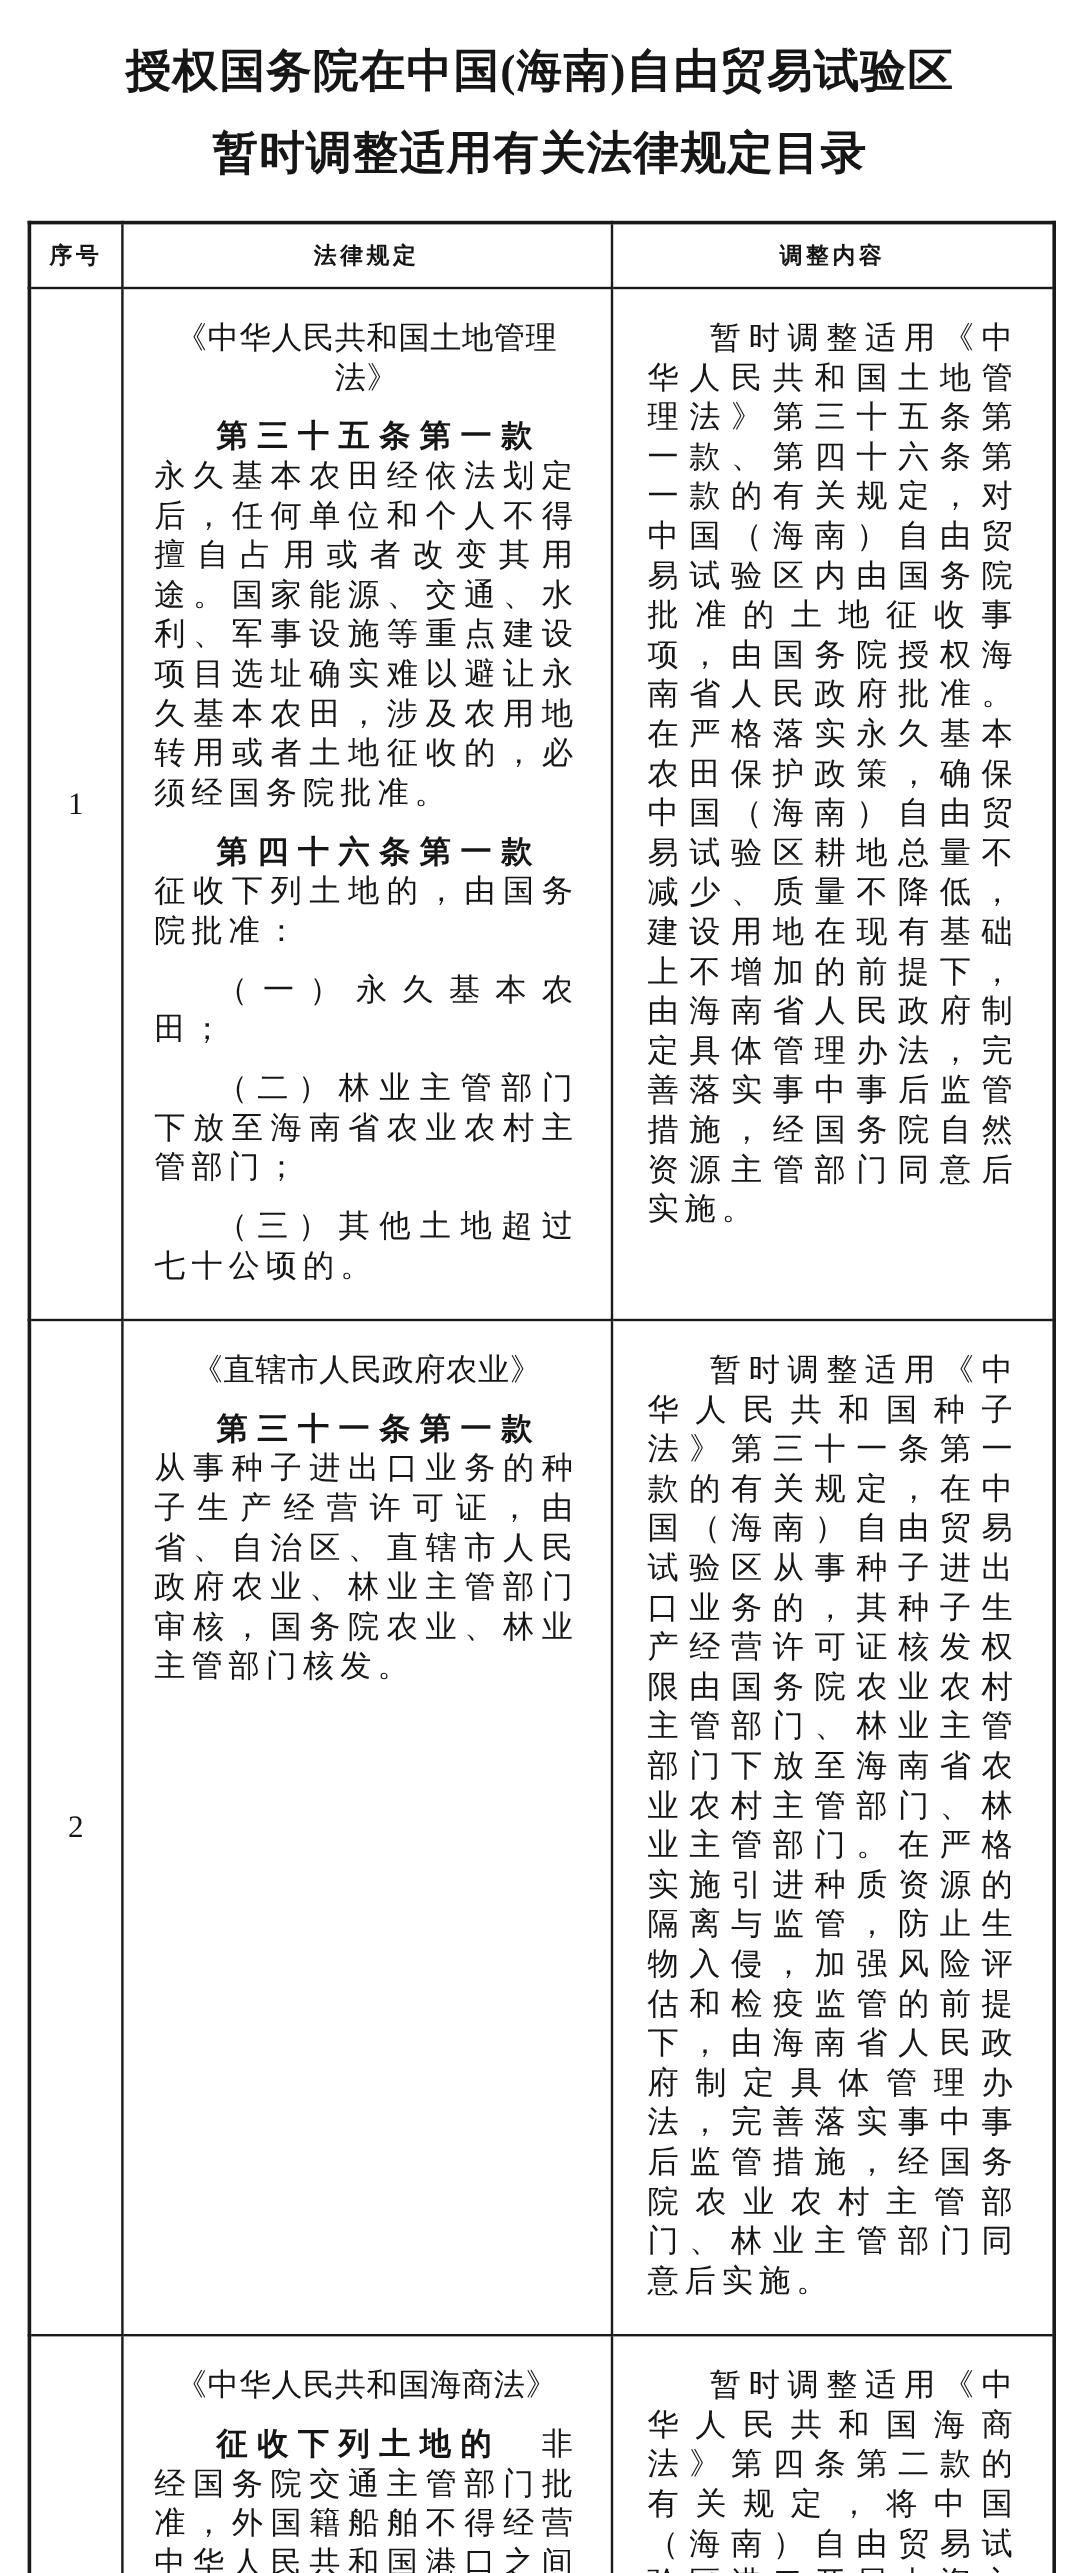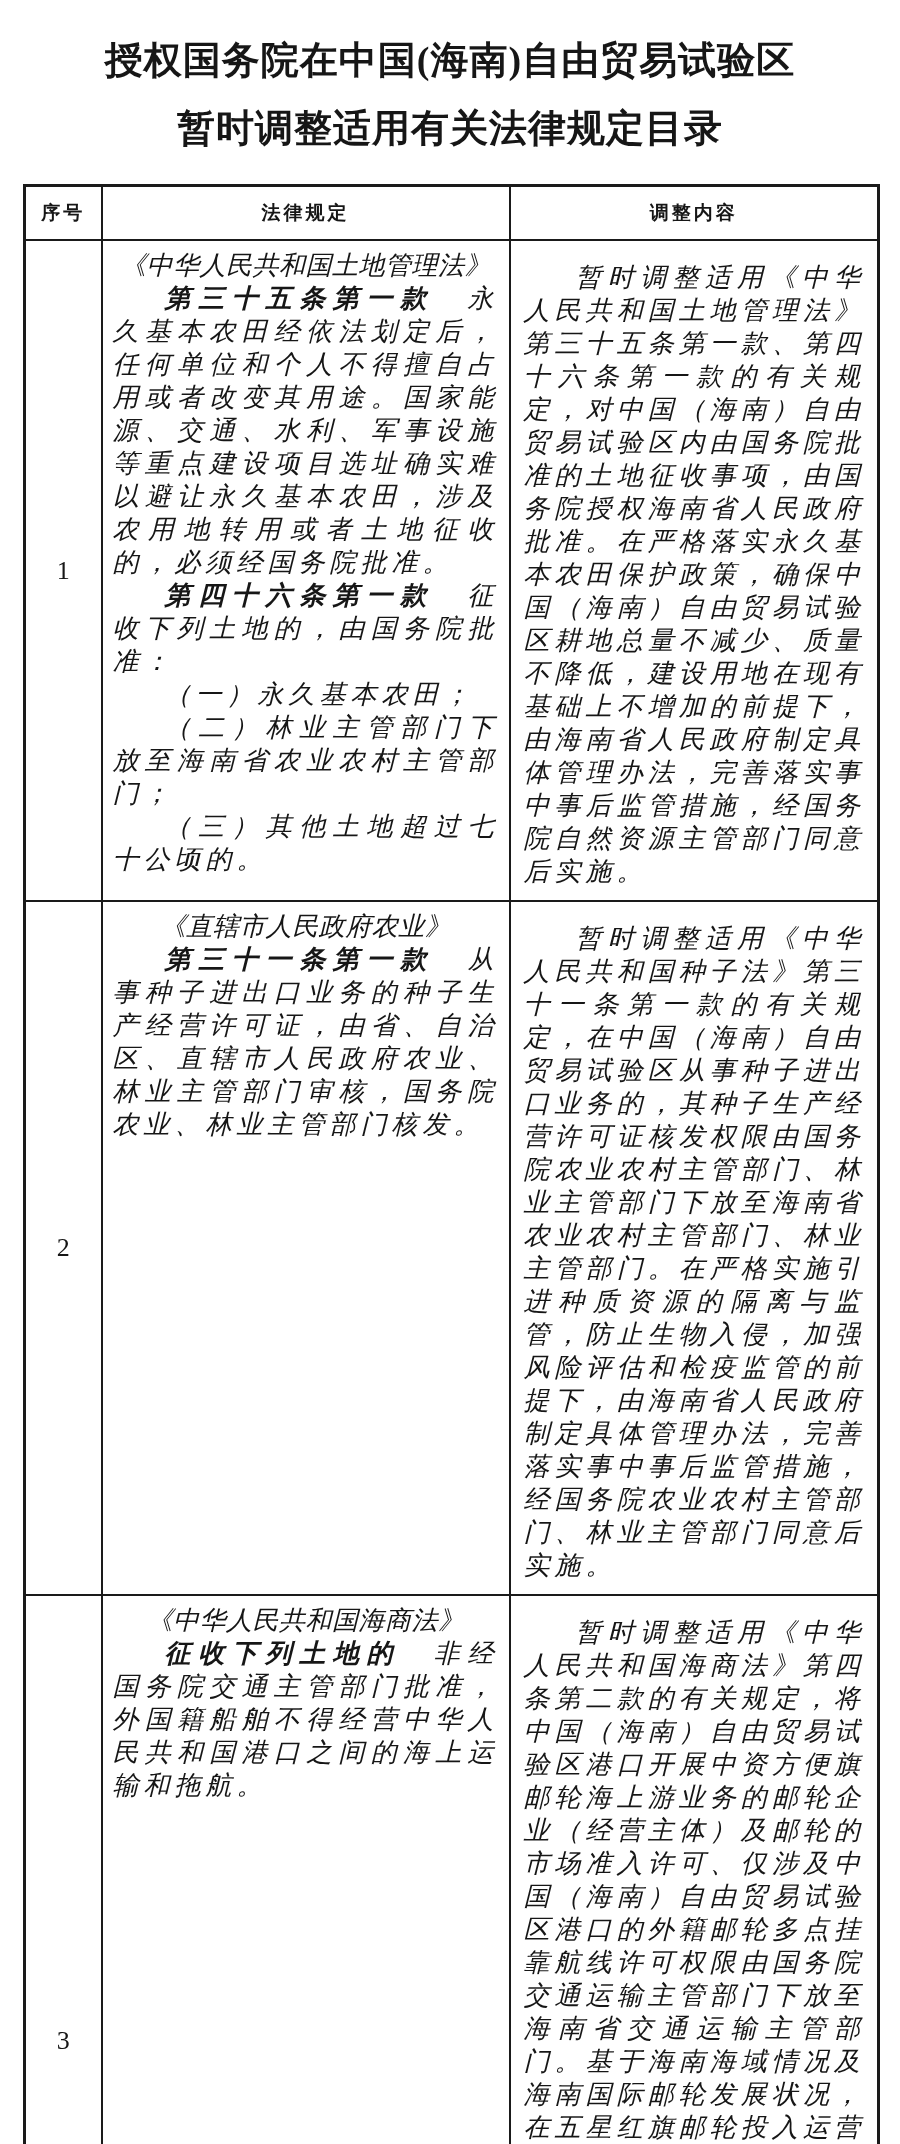--- a/index.html
+++ b/index.html
@@ -49,22 +49,22 @@
     vertical-align: middle;
     font-size: 26px;
   }
   td.cell-law, td.cell-adj {
     font-size: 26px;
     line-height: 33px;
     letter-spacing: 5px;
     text-align: justify;
     padding: 8px 10px 12px 10px;
   }
-  td.cell-adj { padding: 20px 12px 12px 13px; }
-  .para { margin: 0; font-style: italic; }
+  td.cell-adj { padding: 8px 12px 12px 13px; }
+  .para { margin: 16px; }
   .para.indent { text-indent: 2em; }
   .para.center {
     text-align: center;
     text-indent: 0;
     letter-spacing: 0.5px;
   }
   .seg-bold { font-weight: bold; }
 </style>
 </head>
 <body>

